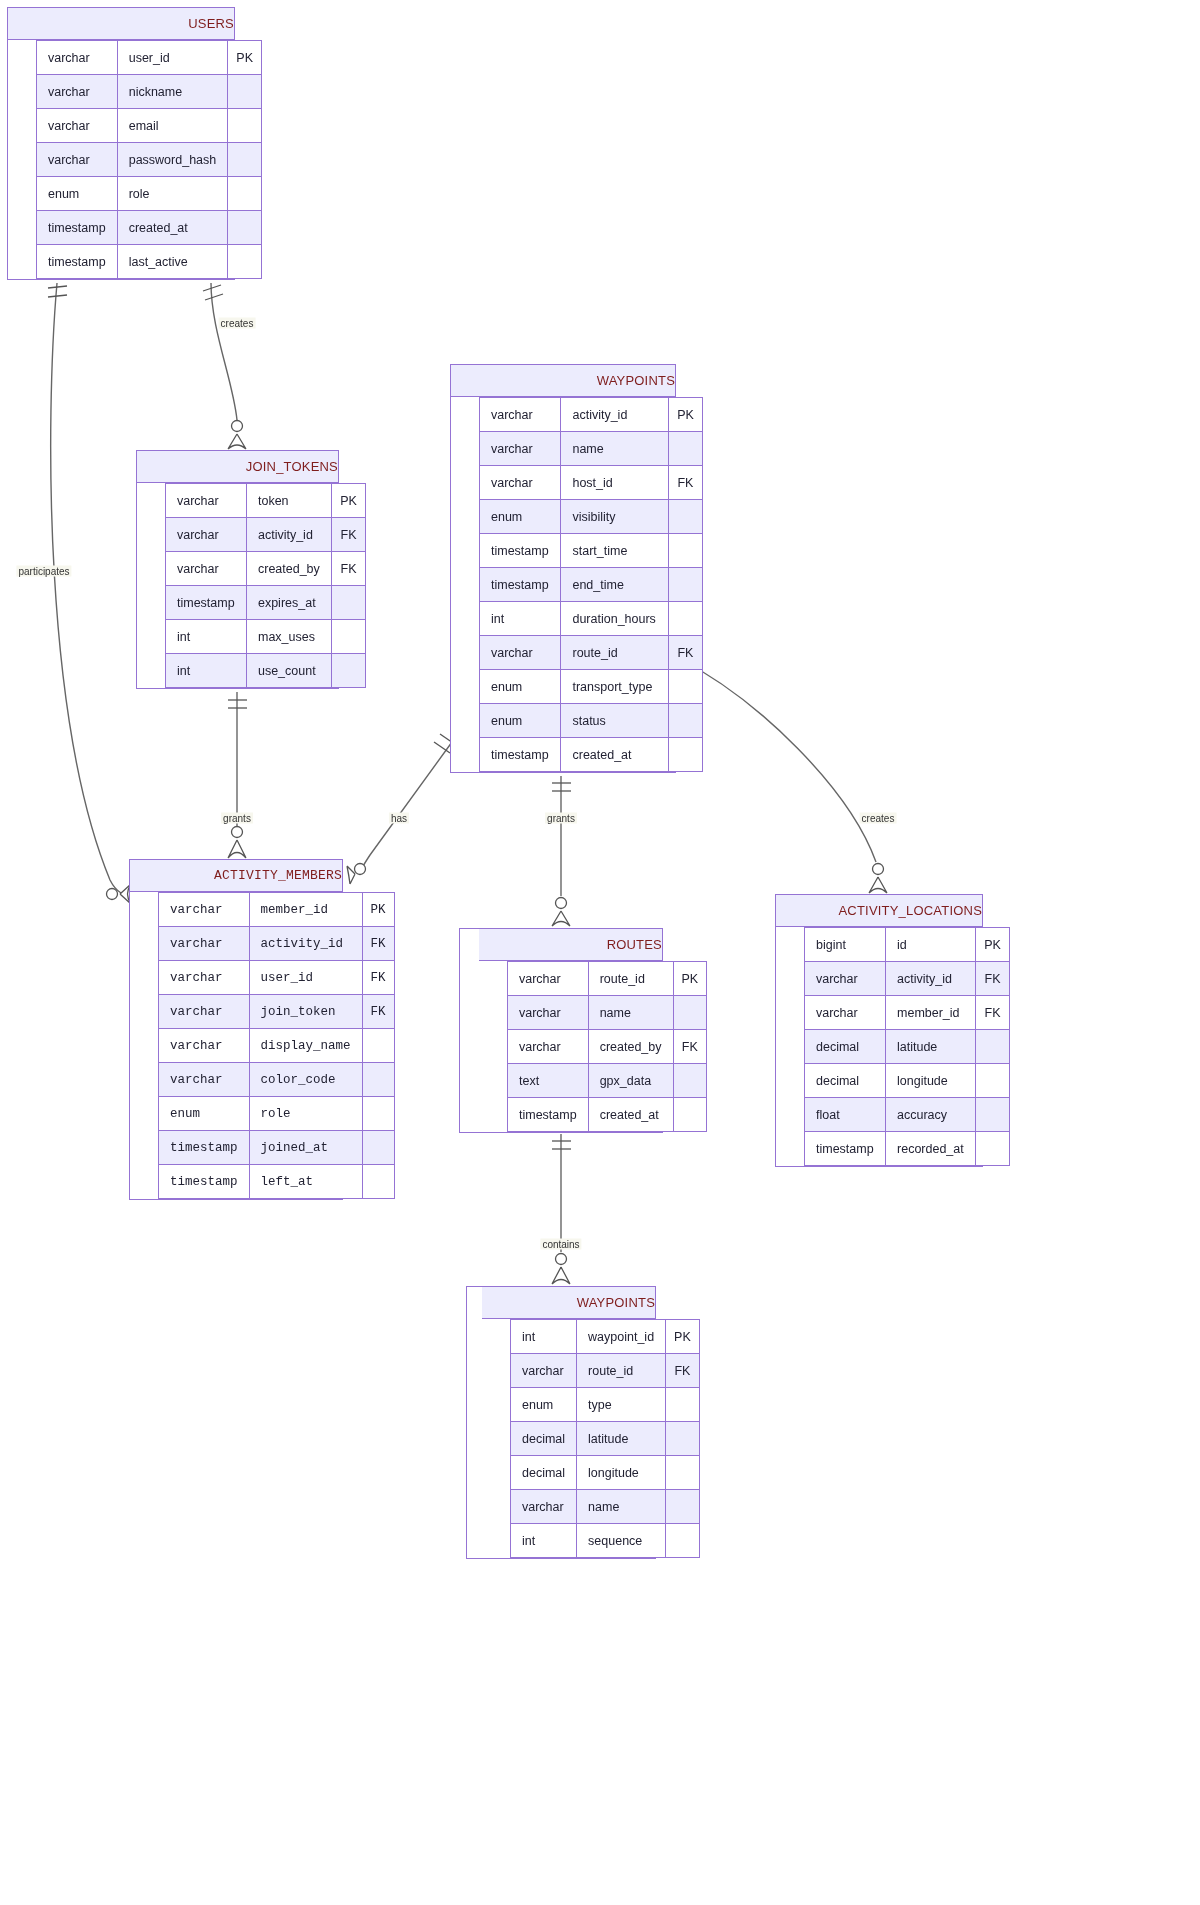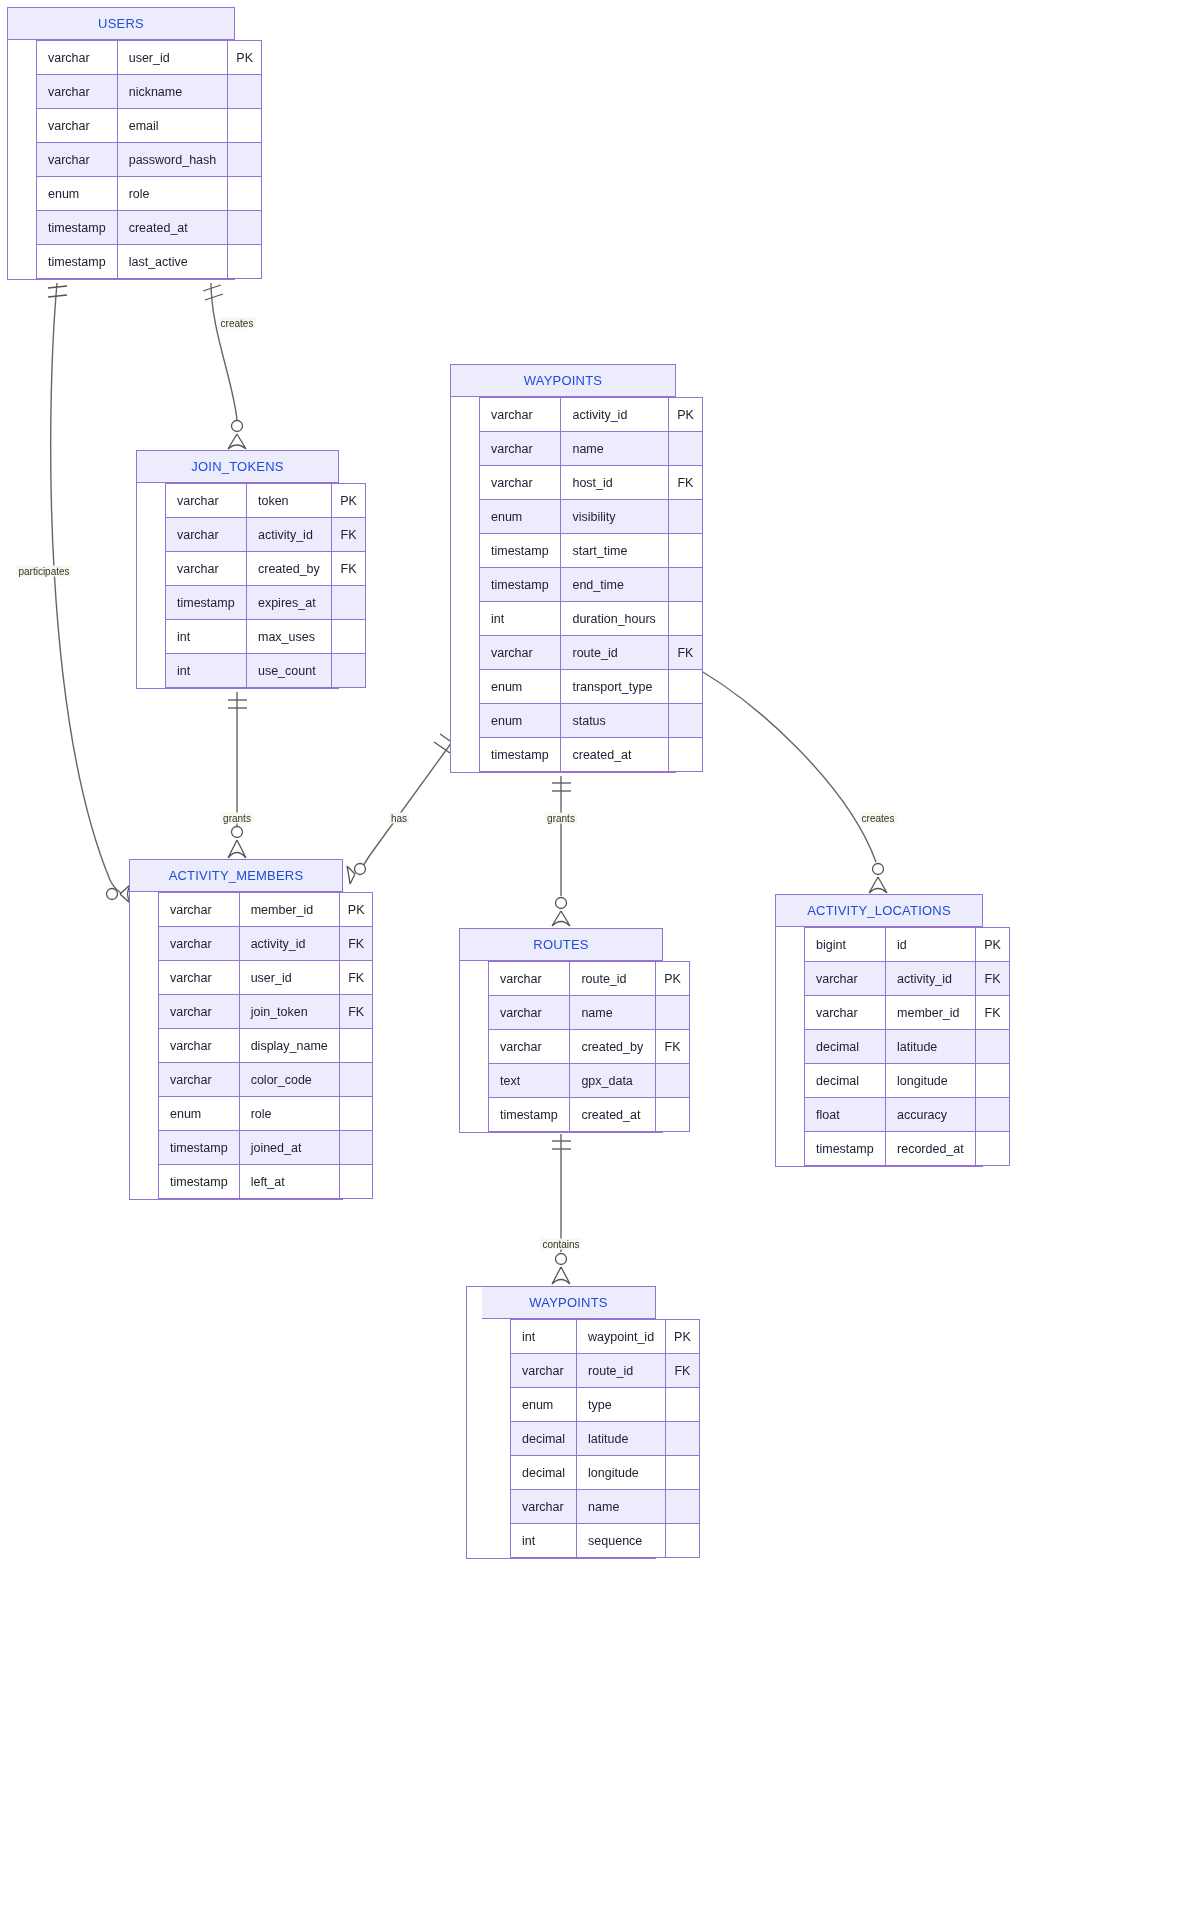--- a/index.html
+++ b/index.html
@@ -2,21 +2,21 @@
 <html><head>
 <meta charset="utf-8">
 <style>
   html,body{margin:0;padding:0;background:#ffffff;}
   body{width:1200px;height:1905px;position:relative;overflow:hidden;
        font-family:"Liberation Sans","DejaVu Sans",sans-serif;}
   #canvas{position:absolute;inset:0;width:1200px;height:1905px;}
   svg.links{position:absolute;left:0;top:0;width:1200px;height:1905px;pointer-events:none;}
   .ent{position:absolute;border:1px solid #9573d4;background:#ffffff;box-sizing:border-box;}
   .ent .hdr{background:#ececfd;border-bottom:1px solid #9573d4;
-            text-align:center;font-size:13px;color:#1d4ed8;
+            text-align:right;font-size:13px;color:#7f1d1d;
             height:32px;line-height:32px;letter-spacing:.2px;box-sizing:border-box;}
   .ent table{border-collapse:collapse;width:100%;margin-left:28px;}
   .ent td{border:1px solid #9573d4;font-size:12.5px;color:#222233;
           height:34px;padding:0 11px;white-space:nowrap;box-sizing:border-box;}
   .ent tr:nth-child(odd) td{background:#ffffff;}
   .ent tr:nth-child(even) td{background:#ececfd;}
   td.c-type{}
   td.c-name{}
   td.c-key{text-align:center;padding:0 8px;}
   .rlabel{position:absolute;font-size:10px;color:#333333;background:#f7f7ee;
@@ -240,21 +240,21 @@
               <td class="c-key"></td>
             </tr>
             <tr>
               <td class="c-type">timestamp</td>
               <td class="c-name">created_at</td>
               <td class="c-key"></td>
             </tr>
           </tbody>
         </table>
       </div>
-      <div class="ent" style="left: 129px; top: 859px; width: 214px;">
+      <div class="ent" style="left: 129px; top: 859px; width: 214px; font-family: Liberation Mono, monospace;">
         <div class="hdr">ACTIVITY_MEMBERS</div>
         <table>
           <tbody>
             <tr>
               <td class="c-type">varchar</td>
               <td class="c-name">member_id</td>
               <td class="c-key">PK</td>
             </tr>
             <tr>
               <td class="c-type">varchar</td>
@@ -292,21 +292,21 @@
               <td class="c-key"></td>
             </tr>
             <tr>
               <td class="c-type">timestamp</td>
               <td class="c-name">left_at</td>
               <td class="c-key"></td>
             </tr>
           </tbody>
         </table>
       </div>
-      <div class="ent" style="left: 459px; top: 928px; width: 204px;">
+      <div class="ent" style="left: 459px; top: 928px; width: 204px; padding-left: 19px;">
         <div class="hdr">ROUTES</div>
         <table>
           <tbody>
             <tr>
               <td class="c-type">varchar</td>
               <td class="c-name">route_id</td>
               <td class="c-key">PK</td>
             </tr>
             <tr>
               <td class="c-type">varchar</td>

